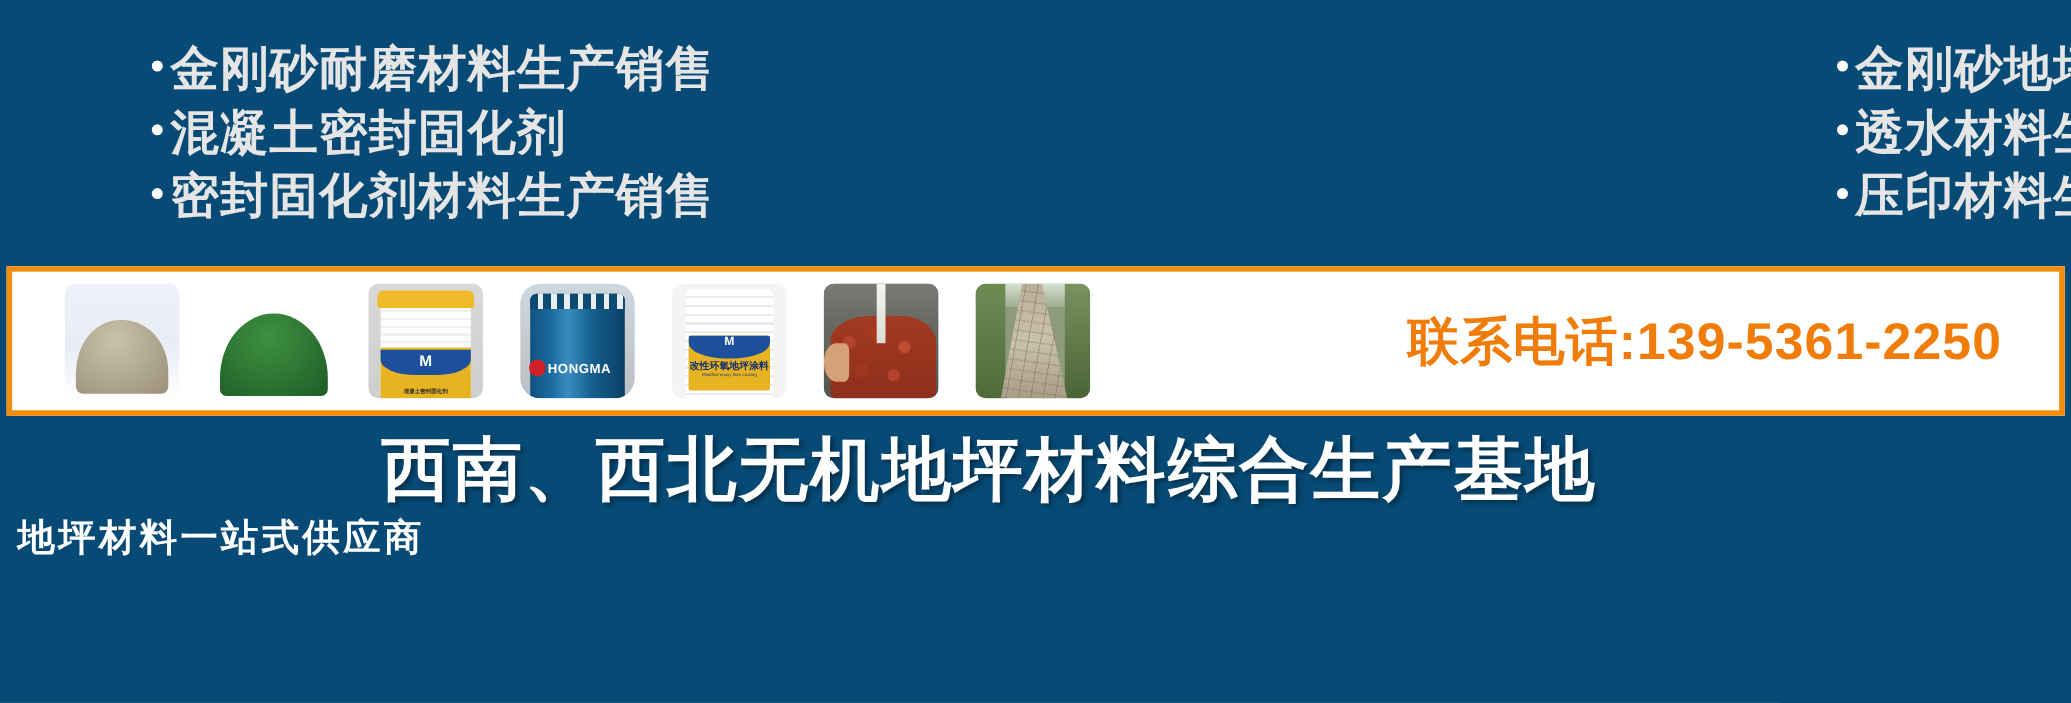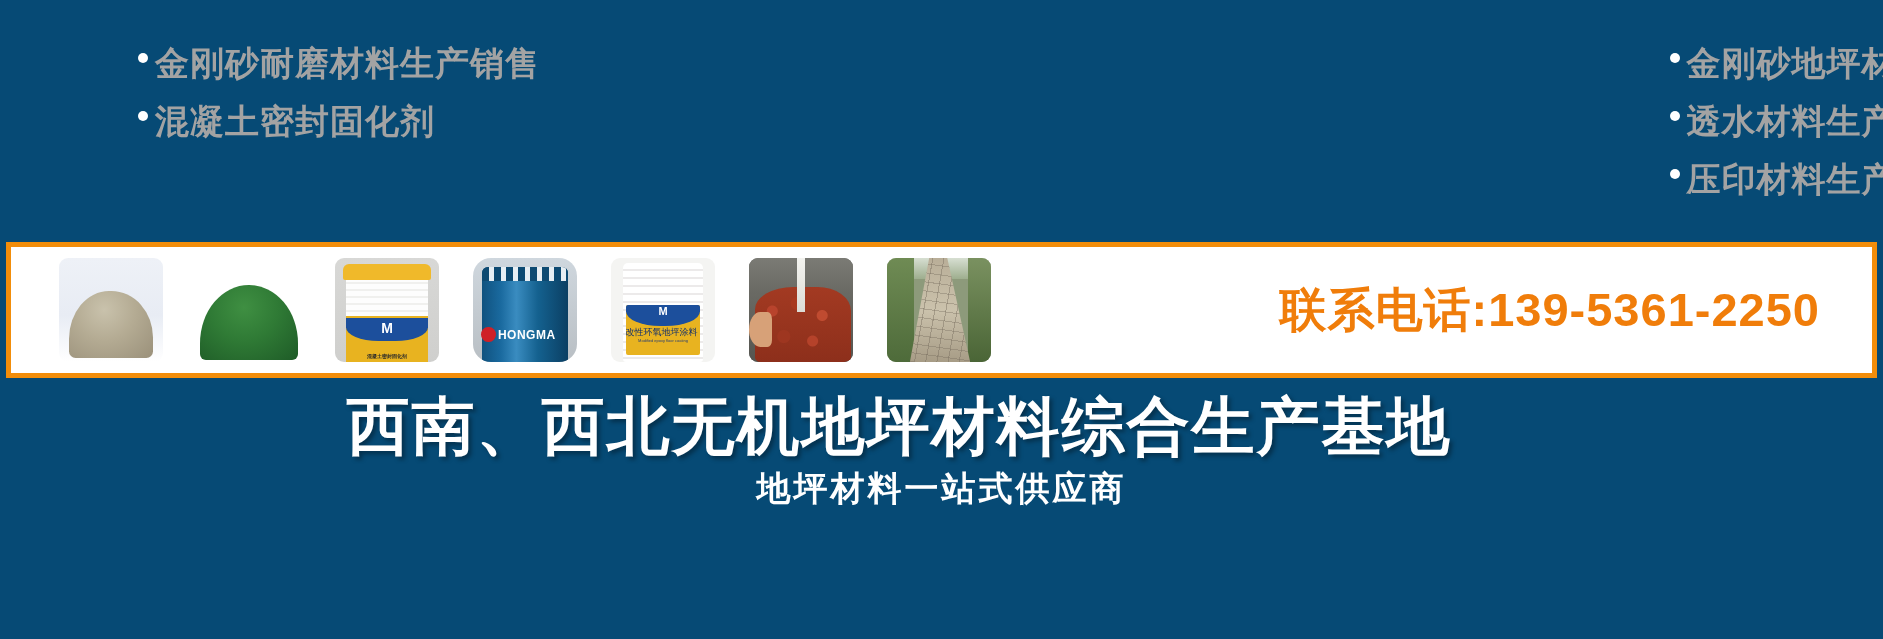--- a/index.html
+++ b/index.html
@@ -26,22 +26,22 @@
     height: 190px;
     display: flex;
   }
   .feat-col {
     flex: 0 0 50%;
     padding-left: 138px;
   }
   .feat-col.right { padding-left: 728px; }
   .feat-line {
     display: block;
-    color: #a3a3a3;
-    font-size: 34px;
+    color: #e5e5e5;
+    font-size: 44px;
     font-weight: bold;
     line-height: 58px;
     letter-spacing: 1px;
     white-space: nowrap;
   }
   .bullet-dot {
     display: inline-block;
     width: 10px;
     height: 10px;
     border-radius: 50%;
@@ -164,22 +164,22 @@
   }
   .p-bucket-white .label-top {
     position: absolute; left: 0; top: 0; width: 100%; height: 42%;
     background: #1c4f9c; border-radius: 0 0 46% 46% / 0 0 70% 70%;
   }
   .p-bucket-white .label-m {
     position: absolute; left: 0; top: 1%; width: 100%; text-align: center;
     color: #ffffff; font-size: 11px; font-weight: bold;
   }
   .p-bucket-white .label-cn {
-    position: absolute; left: 0; top: 42%; width: 100%; 
-    color: #12306d; font-size: 9px; font-weight: normal; white-space: nowrap;
+    position: absolute; left: 0; top: 42%; width: 100%; text-align: center;
+    color: #12306d; font-size: 9px; font-weight: bold; white-space: nowrap;
   }
   .p-bucket-white .label-en {
     position: absolute; left: 0; top: 66%; width: 100%; text-align: center;
     color: #2a3f73; font-size: 4px; white-space: nowrap;
   }
 
   
   .p-permeable { background: #6b6b68; }
   .p-permeable .ground {
     position: absolute; left: 0; top: 0; width: 100%; height: 100%;
@@ -252,38 +252,39 @@
     letter-spacing: 2px;
     text-shadow: 3px 3px 4px rgba(0,0,0,.35);
     white-space: nowrap;
     font-family: Liberation Serif, serif;
   }
   #subheadline {
     position: absolute;
     top: 466px;
     left: 0;
     width: 1883px;
-    text-align: center;
     color: #ffffff;
     font-size: 34px;
     font-weight: bold;
     letter-spacing: 3px;
     white-space: nowrap;
+    padding-left: 16px;
   }
 </style>
 </head>
 <body>
 
 <div id="banner">
 
   <div class="features">
 
     <div class="feat-col left">
       <span class="feat-line"><span class="bullet-dot"></span><span>金刚砂耐磨材料生产销售</span></span>
       <span class="feat-line"><span class="bullet-dot"></span><span>混凝土密封固化剂</span></span>
+      <span class="feat-line"><span class="bullet-dot"></span><span>密封固化剂材料生产销售</span></span>
     </div>
 
     <div class="feat-col right">
       <span class="feat-line"><span class="bullet-dot"></span><span>金刚砂地坪材料OEM代加工</span></span>
       <span class="feat-line"><span class="bullet-dot"></span><span>透水材料生产销售</span></span>
       <span class="feat-line"><span class="bullet-dot"></span><span>压印材料生产销售</span></span>
     </div>
 
   </div>
 

